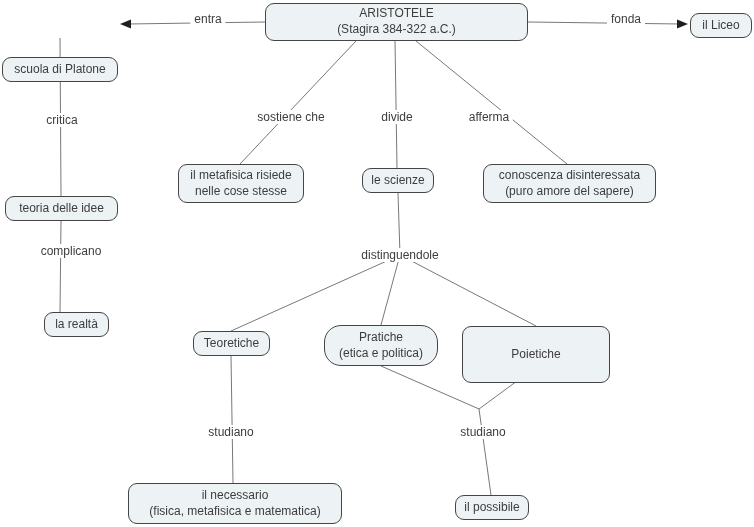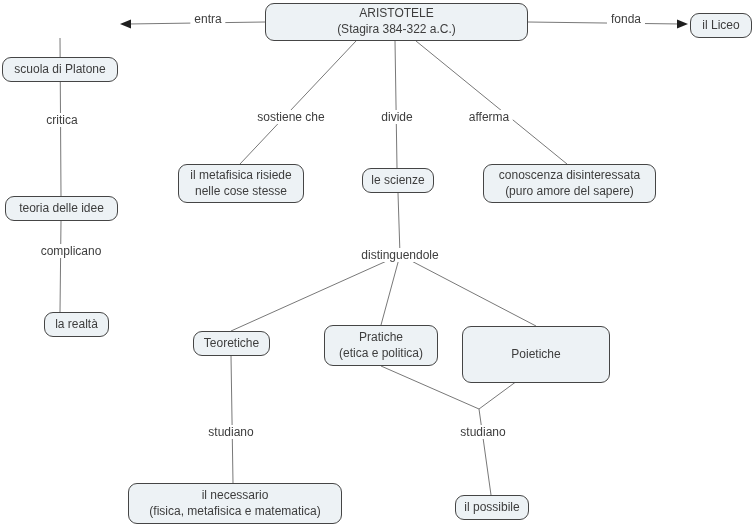--- a/index.html
+++ b/index.html
@@ -114,21 +114,21 @@
 
   <div class="node" style="left:483px; top:164px; width:173px; height:39px;">
     <span>conoscenza disinteressata</span>
     <span>(puro amore del sapere)</span>
   </div>
 
   <div class="node" style="left:193px; top:331px; width:77px; height:25px;">
     <span>Teoretiche</span>
   </div>
 
-  <div class="node" style="left:324px; top:325px; width:114px; height:41px;">
+  <div class="node" style="left:324px; top:325px; width:114px; height:41px;border-radius:17px;">
     <span>Pratiche</span>
     <span>(etica e politica)</span>
   </div>
 
   <div class="node" style="left:462px; top:326px; width:148px; height:57px;">
     <span>Poietiche</span>
   </div>
 
   <div class="node" style="left:128px; top:483px; width:214px; height:41px;">
     <span>il necessario</span>

